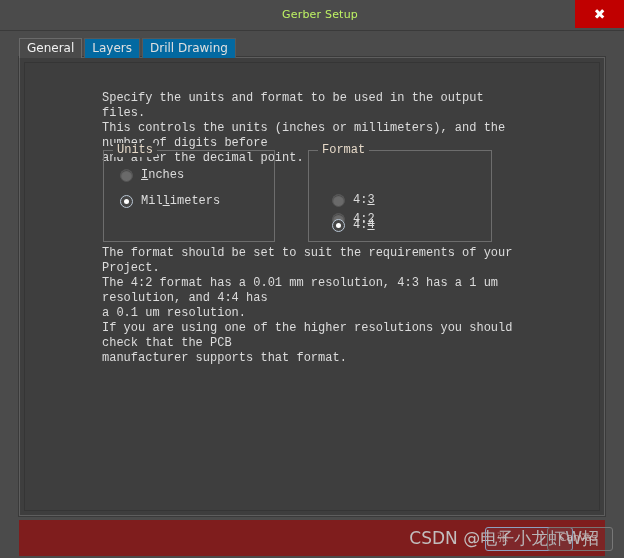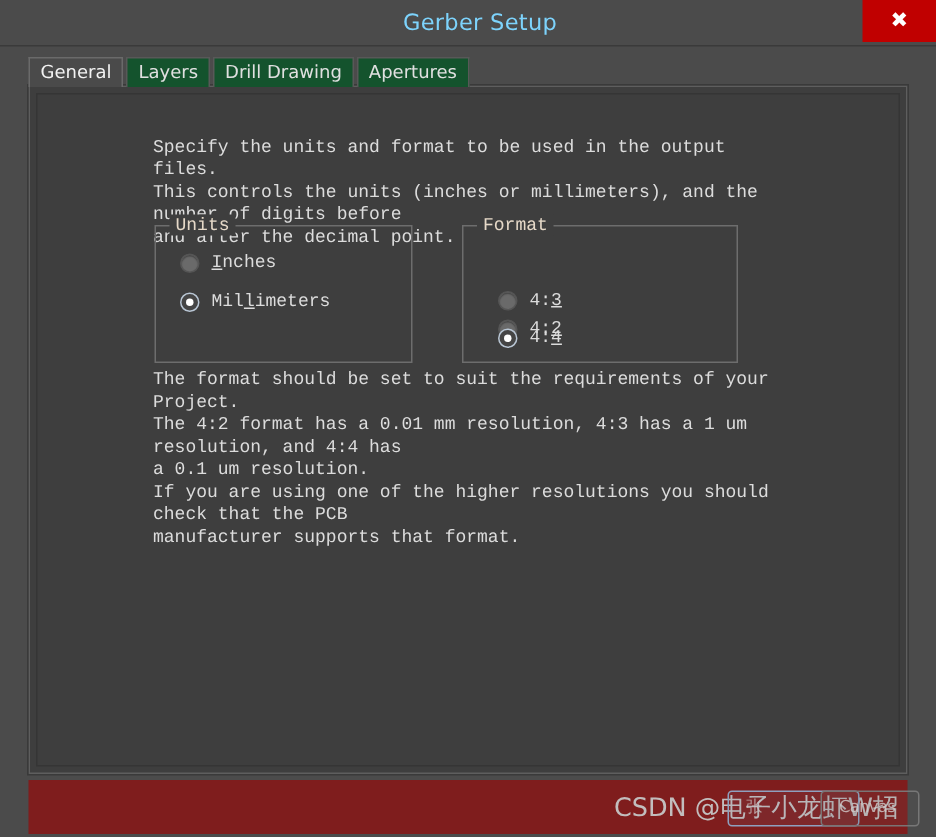--- a/index.html
+++ b/index.html
@@ -25,22 +25,22 @@
     left: 0; top: 0;
     width: 624px; height: 30px;
     background: #4b4b4b;
   }
   .titlebar-title {
     position: absolute;
     left: 0; top: 0;
     width: 624px; height: 30px;
     line-height: 30px;
     text-align: center;
-    color: #7dd3fc;
-    font-size: 15px;
+    color: #bef264;
+    font-size: 11px;
     letter-spacing: 0.2px;
     user-select: none;
     padding-left: 16px;
   }
   .close-button {
     position: absolute;
     right: 0; top: 0;
     width: 49px; height: 28px;
     background: #c00000;
     border: none;
@@ -72,21 +72,21 @@
     align-items: flex-end;
     gap: 2px;
     z-index: 5;
   }
   .tab {
     height: 20px;
     line-height: 19px;
     padding: 0 7px;
     font-size: 12px;
     color: #e0e0e0;
-    background: #14532d;
+    background: #0369a1;
     border: 1px solid #585858;
     border-bottom: none;
     cursor: pointer;
     white-space: nowrap;
     user-select: none;
   }
   .tab.active {
     background: #4a4a4a;
     color: #f2f2f2;
     border-color: #6a6a6a;
@@ -258,21 +258,20 @@
     <div class="titlebar-title">Gerber Setup</div>
     <button class="close-button">✖</button>
   </div>
 
   <div class="dialog-body">
 
     <div class="tabstrip">
       <div class="tab active">General</div>
       <div class="tab">Layers</div>
       <div class="tab">Drill Drawing</div>
-      <div class="tab">Apertures</div>
     </div>
 
     <div class="tabpanel">
       <div class="tabpanel-inner">
 
         <div class="intro-text">Specify the units and format to be used in the output files.
 This controls the units (inches or millimeters), and the number of digits before
 and after the decimal point.</div>
 
         <div class="groupbox" id="units-group">

